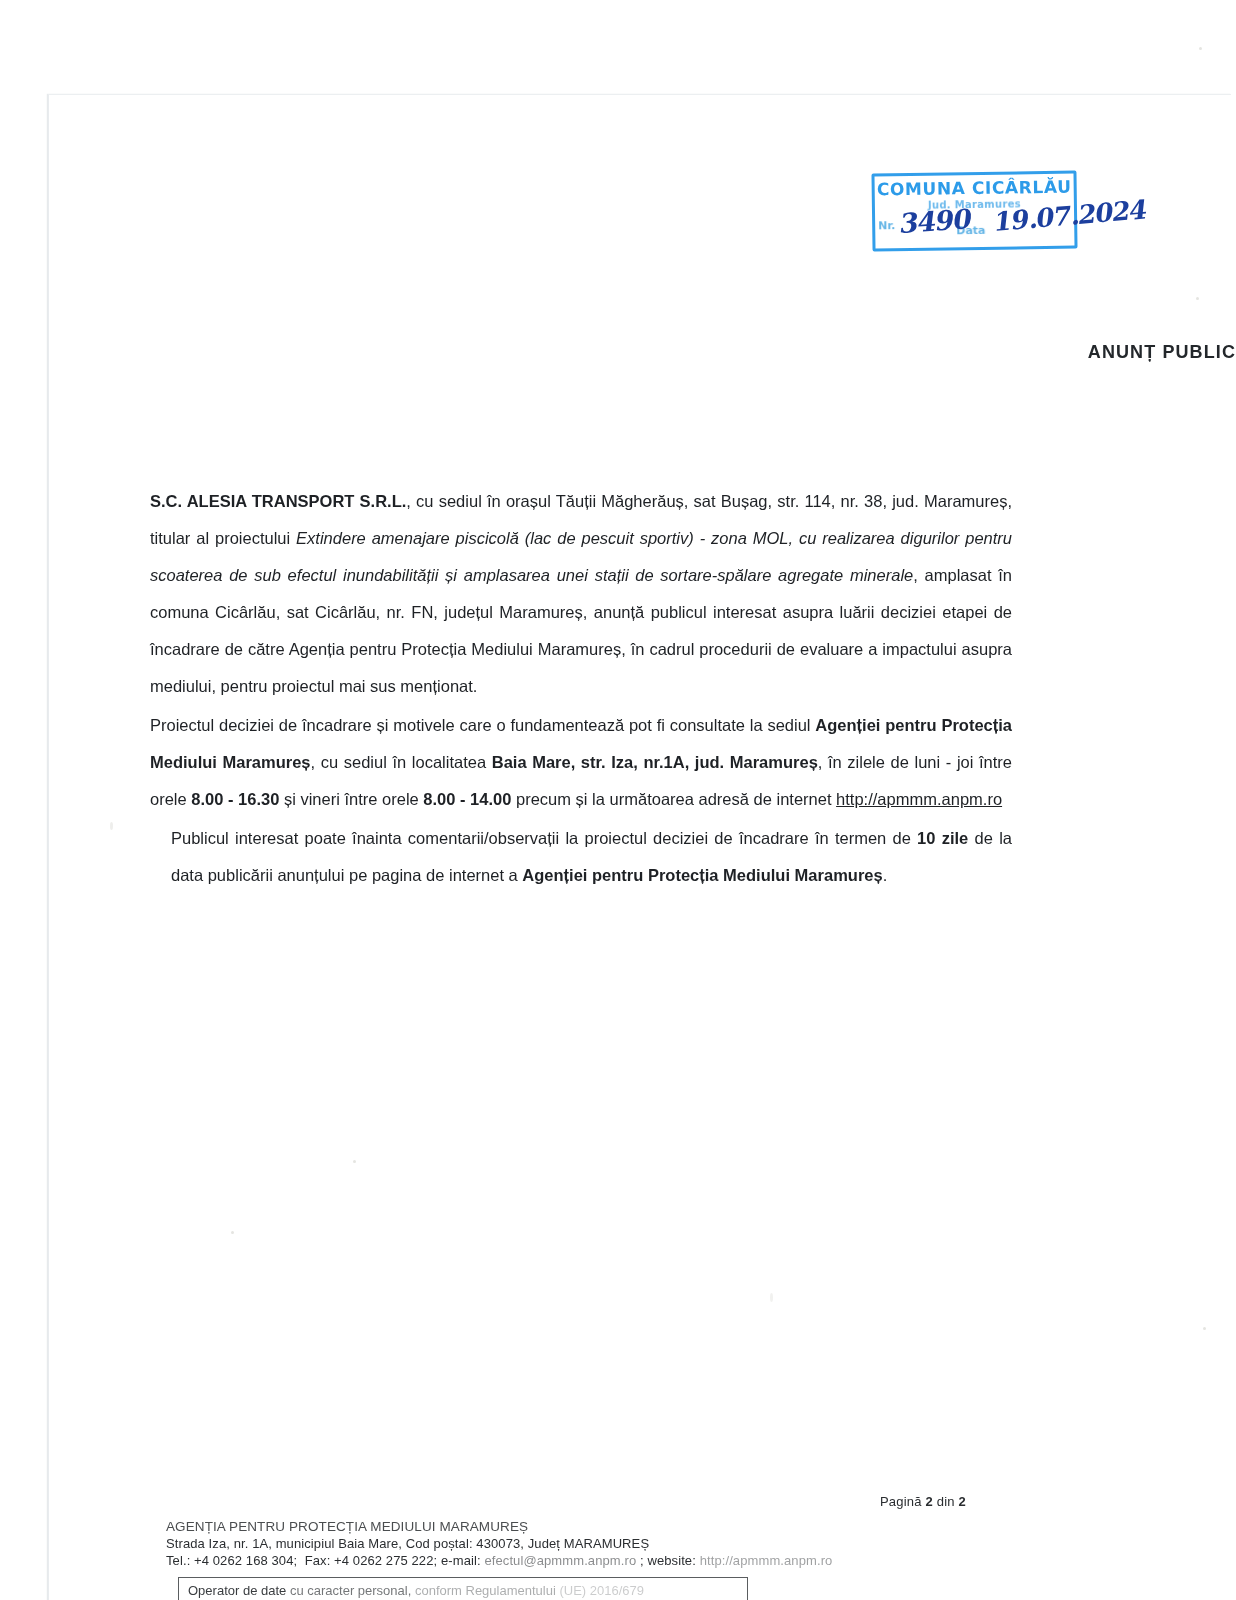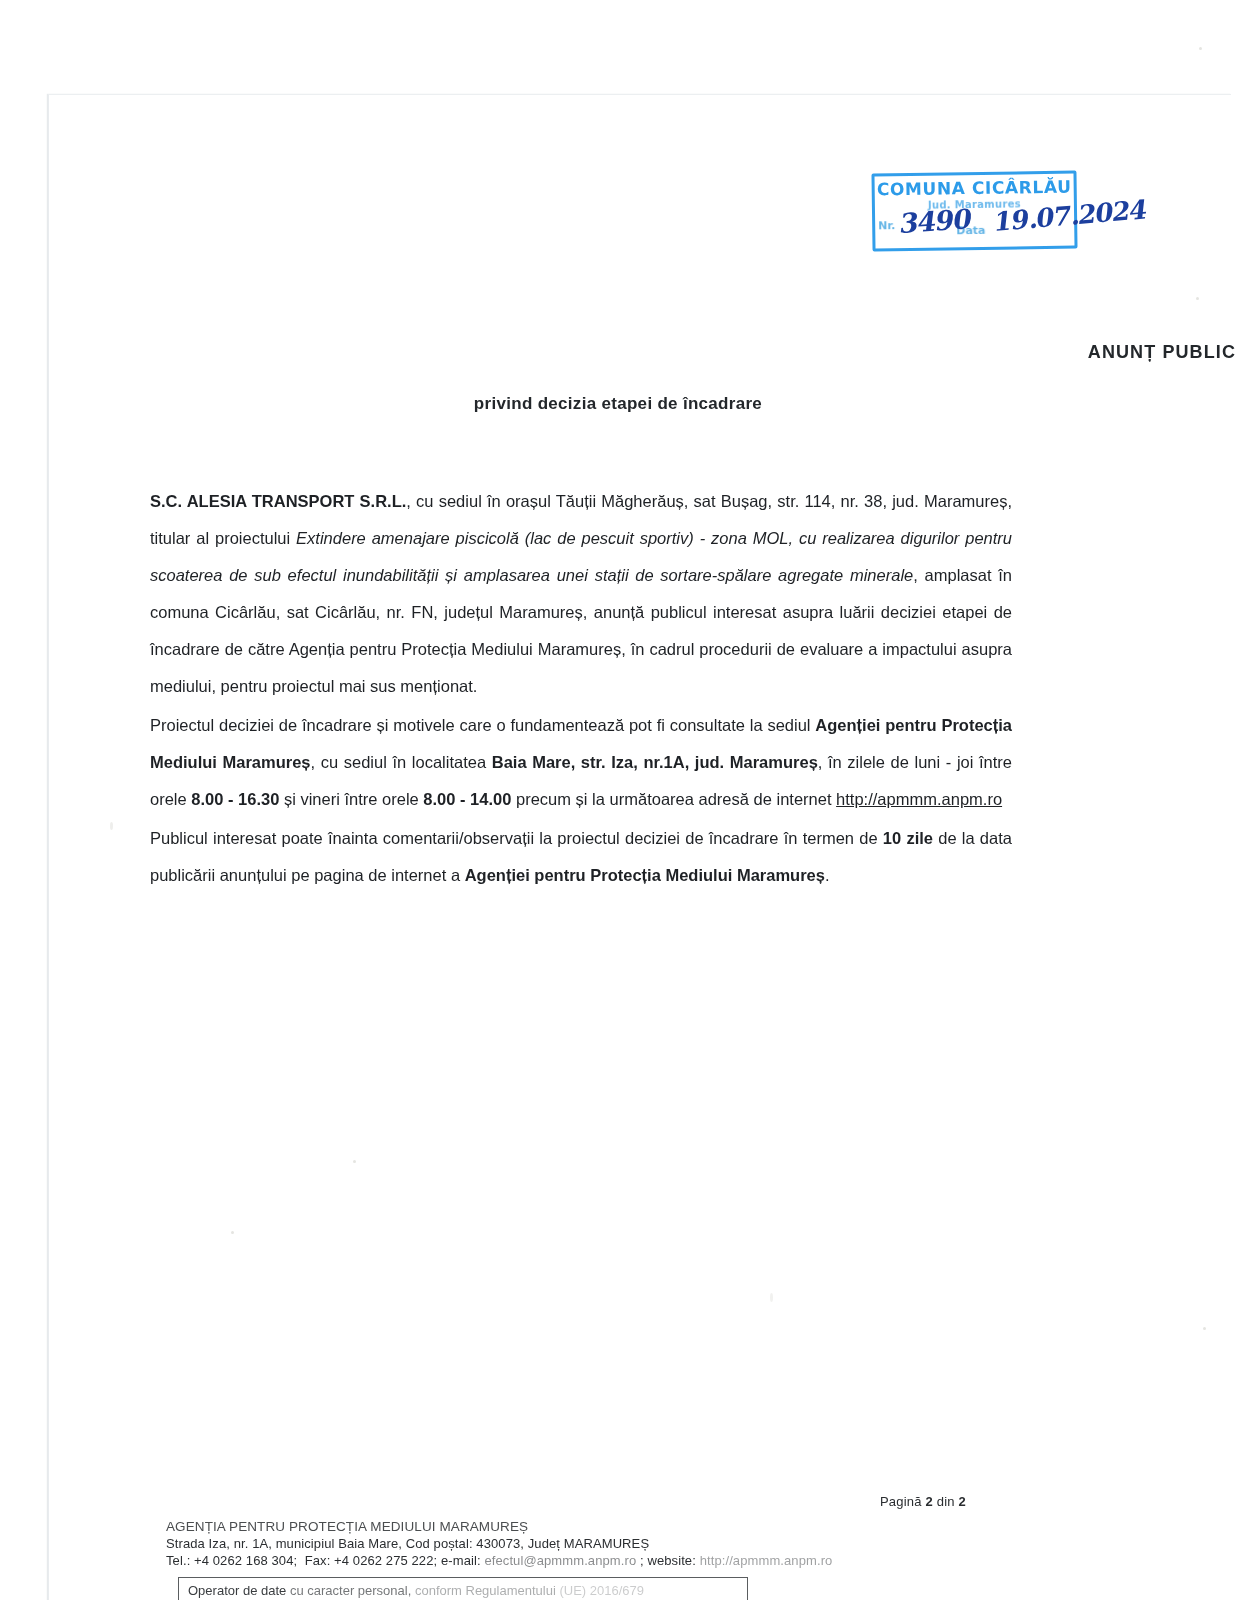--- a/index.html
+++ b/index.html
@@ -162,21 +162,21 @@
     color: #1e2125;
     font-size: 16.5px;
   }
   .para {
     margin: 0;
     text-align: justify;
     text-justify: inter-word;
   }
   .para-1 { line-height: 37px; }
   .para-2 { line-height: 37px; margin-top: 2px; }
-  .para-3 { line-height: 37px; margin-top: 2px; }
+  .para-3 { line-height: 37px; margin-top: 2px; margin-left: 21px; }
 
   .para-2 .lastline,
   .para-3 .lastline { display: inline; }
 
   strong.b { font-weight: bold; }
   em.i { font-style: italic; }
   .link {
     text-decoration: underline;
     color: #1e2125;
     font-weight: 500;
@@ -262,21 +262,20 @@
     <div class="stamp-box"></div>
     <div class="stamp-line1">COMUNA CICÂRLĂU</div>
     <div class="stamp-line2">Jud. Maramures</div>
     <div class="stamp-nr-label">Nr.</div>
     <div class="stamp-data-label">Data</div>
     <div class="hand hand-nr">3490</div>
     <div class="hand hand-data">19.07.2024</div>
   </div>
 
   <div class="doc-title">ANUNȚ PUBLIC</div>
-  <div class="doc-subtitle">privind decizia etapei de încadrare</div>
 
   <div class="body-block">
 
     <p class="para para-1"><strong class="b">S.C. ALESIA TRANSPORT S.R.L.</strong><span>, cu sediul în orașul Tăuții Măgherăuș, sat Bușag, str. 114, nr. 38, jud. Maramureș, titular al proiectului </span><em class="i">Extindere amenajare piscicolă (lac de pescuit sportiv) - zona MOL, cu realizarea digurilor pentru scoaterea de sub efectul inundabilității și amplasarea unei stații de sortare-spălare agregate minerale</em><span>, amplasat în comuna Cicârlău, sat Cicârlău, nr. FN, județul Maramureș, anunță publicul interesat asupra luării deciziei etapei de încadrare de către Agenția pentru Protecția Mediului Maramureș, în cadrul procedurii de evaluare a impactului asupra mediului, pentru proiectul mai sus menționat.</span></p>
 
     <p class="para para-2"><span>Proiectul deciziei de încadrare și motivele care o fundamentează pot fi consultate la sediul </span><strong class="b">Agenției pentru Protecția Mediului Maramureș</strong><span>, cu sediul în localitatea </span><strong class="b">Baia Mare, str. Iza, nr.1A, jud. Maramureș</strong><span>, în zilele de luni - joi între orele </span><strong class="b">8.00 - 16.30</strong><span> și vineri între orele </span><strong class="b">8.00 - 14.00</strong><span class="lastline"> precum și la următoarea adresă de internet </span><span class="link">http://apmmm.anpm.ro</span></p>
 
     <p class="para para-3"><span>Publicul interesat poate înainta comentarii/observații la proiectul deciziei de încadrare în termen de </span><strong class="b">10 zile</strong><span> de la data publicării anunțului pe pagina de internet a </span><strong class="b">Agenției pentru Protecția Mediului Maramureș</strong><span>.</span></p>
 
   </div>

